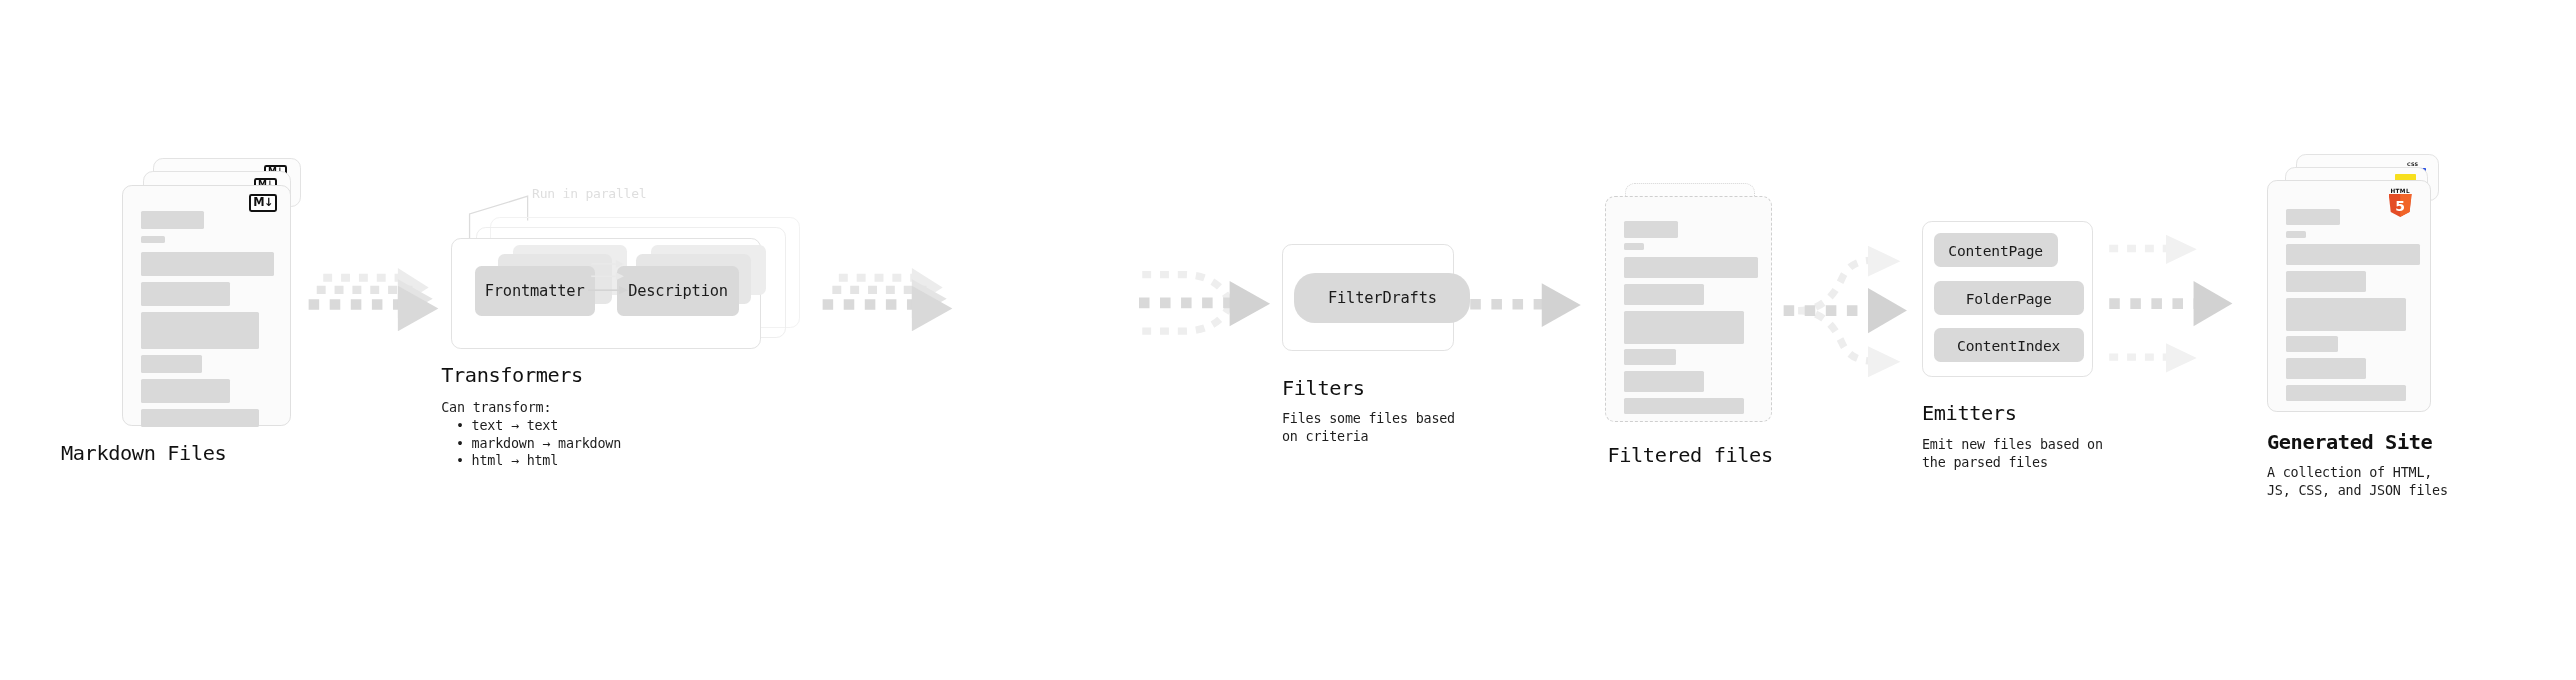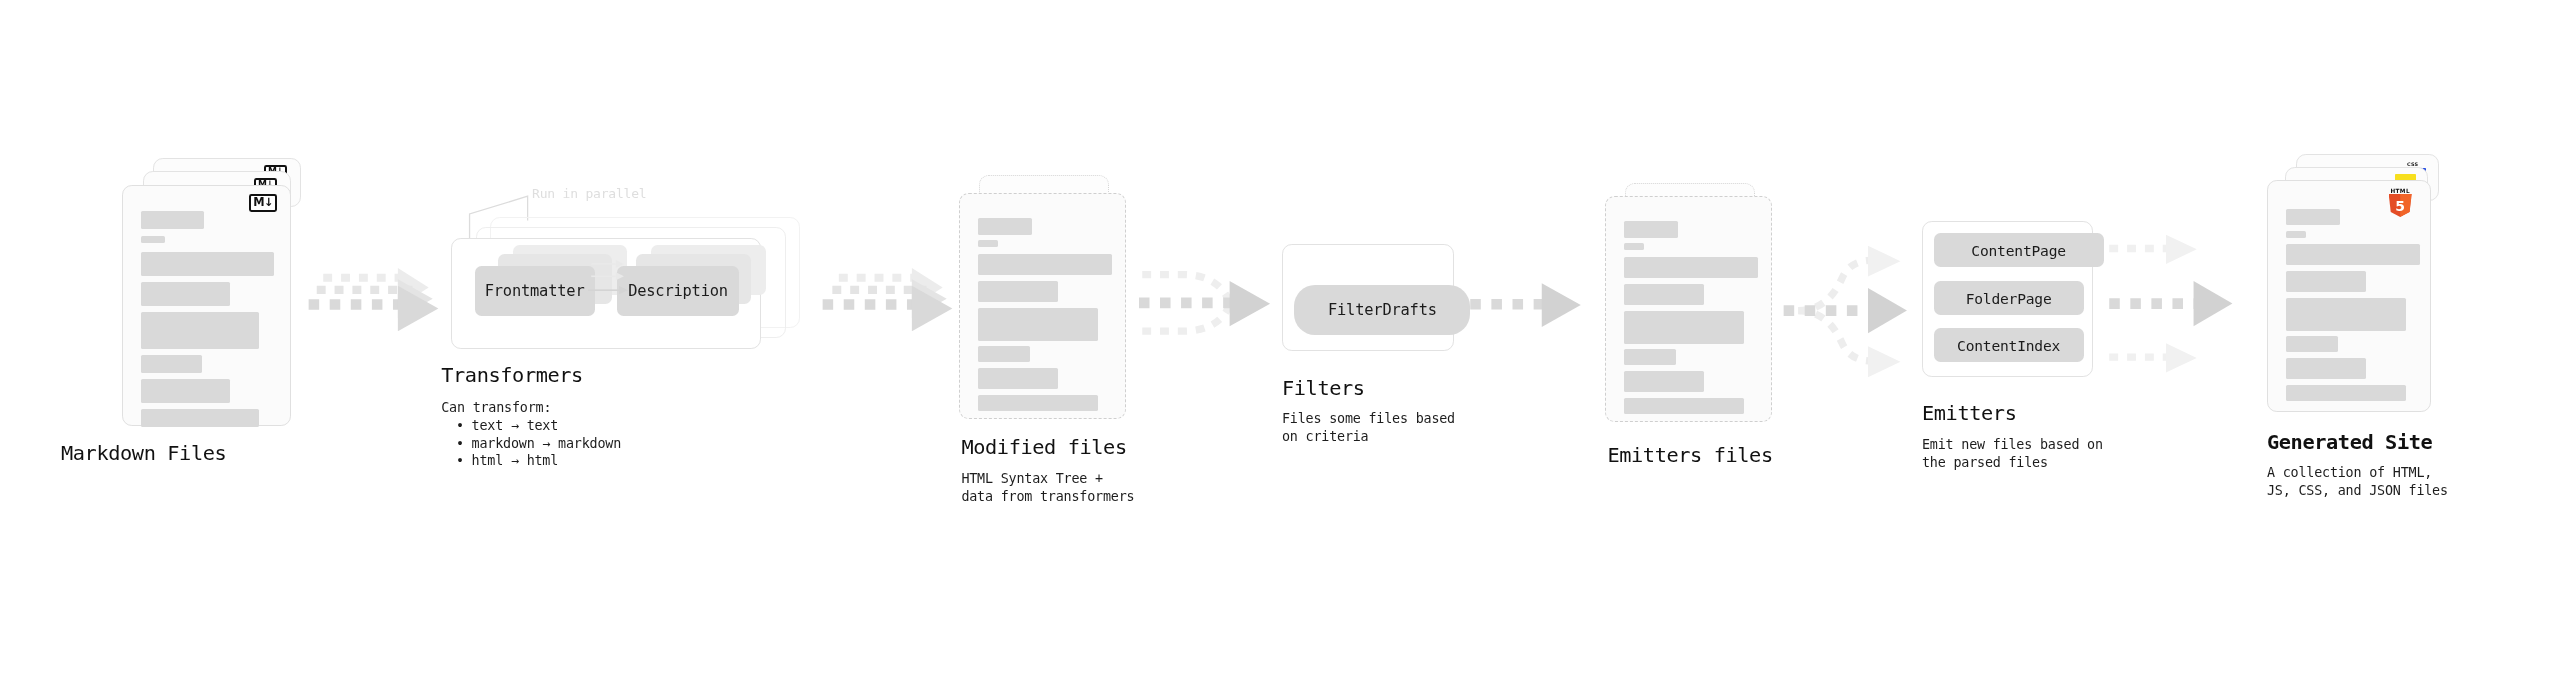--- a/index.html
+++ b/index.html
@@ -229,55 +229,35 @@
     <g stroke="#e4e4e4" stroke-width="10" stroke-dasharray="11 11" fill="none">
       <line x1="14" y1="27" x2="130" y2="27"></line>
     </g>
     <polygon points="112,14 155,38 112,62" fill="#e4e4e4"></polygon>
     <g stroke="#d9d9d9" stroke-width="13" stroke-dasharray="13 13" fill="none">
       <line x1="2" y1="45" x2="132" y2="45"></line>
     </g>
     <polygon points="112,22 162,50 112,78" fill="#d9d9d9"></polygon>
   </svg>
 
-  <div class="stage" style="left:959px; top:175px;">
-    <div class="card-stack" style="width:171px;height:260px;">
-      <div class="card dotted-ghost" style="left:19.5px; top:0px; width:130px; height:41px;"></div>
-      <div class="card dashed" style="left:0px; top:18px; width:167px; height:226px;">
-        <div class="skeleton" style="top:0;">
-          <div class="bar" style="position:absolute; left:0; top:24.4px;  width:54px;  height:16.3px;"></div>
-          <div class="bar" style="position:absolute; left:0; top:46px;  width:20.3px;  height:6.5px;"></div>
-          <div class="bar" style="position:absolute; left:0; top:60px;  width:134px; height:21px;"></div>
-          <div class="bar" style="position:absolute; left:0; top:87px; width:80px;  height:21px;"></div>
-          <div class="bar" style="position:absolute; left:0; top:114px; width:120px; height:32.5px;"></div>
-          <div class="bar" style="position:absolute; left:0; top:152px; width:52px;  height:16.3px;"></div>
-          <div class="bar" style="position:absolute; left:0; top:174px; width:80px;  height:21px;"></div>
-          <div class="bar" style="position:absolute; left:0; top:201px; width:120px; height:16.3px;"></div>
-        </div>
-      </div>
-    </div>
-    <div class="title" style="left:2.4px; top:260px;">Modified files</div>
-    <div class="subtitle" style="left:2.4px; top:295px;">HTML Syntax Tree +
-data from transformers</div>
-  </div>
 
   <svg class="arrow-svg" style="left:1134px; top:260px; width:154px; height:89px;" viewBox="0 0 190 110">
     <g fill="none" stroke="#eeeeee" stroke-width="9" stroke-dasharray="11 11">
       <path d="M10,18 L60,18 Q104,18 118,52"></path>
       <path d="M10,88 L60,88 Q104,88 118,56"></path>
     </g>
     <g fill="none" stroke="#d9d9d9" stroke-width="13" stroke-dasharray="13 13">
       <line x1="6" y1="53" x2="122" y2="53"></line>
     </g>
     <polygon points="118,26 168,54 118,82" fill="#d2d2d2"></polygon>
   </svg>
 
   <div class="stage" style="left:1282px; top:244px;">
     <div class="pbox" style="left:0; top:0; width:172px; height:107px;">
-      <div class="chip" style="left:11.4px; top:40px; width:176px; height:50px;border-radius:21px;">FilterDrafts</div>
+      <div class="chip" style="left:11.4px; top:28px; width:176px; height:50px;border-radius:21px;">FilterDrafts</div>
     </div>
     <div class="title" style="left:0; top:132px;">Filters</div>
     <div class="subtitle" style="left:0; top:166px;">Files some files based
 on criteria</div>
   </div>
 
   <svg class="arrow-svg" style="left:1467px; top:283px; width:130px; height:49px;" viewBox="0 0 160 60">
     <g fill="none" stroke="#d9d9d9" stroke-width="13" stroke-dasharray="13 13">
       <line x1="4" y1="26" x2="96" y2="26"></line>
     </g>
@@ -293,39 +273,39 @@
           <div class="bar" style="position:absolute; left:0; top:46px;  width:20.3px;  height:6.5px;"></div>
           <div class="bar" style="position:absolute; left:0; top:60px;  width:134px; height:21px;"></div>
           <div class="bar" style="position:absolute; left:0; top:87px; width:80px;  height:21px;"></div>
           <div class="bar" style="position:absolute; left:0; top:114px; width:120px; height:32.5px;"></div>
           <div class="bar" style="position:absolute; left:0; top:152px; width:52px;  height:16.3px;"></div>
           <div class="bar" style="position:absolute; left:0; top:174px; width:80px;  height:21px;"></div>
           <div class="bar" style="position:absolute; left:0; top:201px; width:120px; height:16.3px;"></div>
         </div>
       </div>
     </div>
-    <div class="title" style="left:2.4px; top:260px;">Emitters files</div>
+    <div class="title" style="left:2.4px; top:260px;">Filtered files</div>
   </div>
 
   <svg class="arrow-svg" style="left:1780px; top:236px; width:163px; height:146px;" viewBox="0 0 200 180">
     <g fill="none" stroke="#ededed" stroke-width="9" stroke-dasharray="11 11">
       <path d="M22,92 Q58,92 76,52 Q86,30 112,30"></path>
       <path d="M22,92 Q58,92 76,132 Q86,154 112,154"></path>
     </g>
     <polygon points="108,12 148,31 108,50" fill="#f1f1f1"></polygon>
     <polygon points="108,136 148,155 108,174" fill="#f1f1f1"></polygon>
     <g fill="none" stroke="#d9d9d9" stroke-width="13" stroke-dasharray="13 13">
       <line x1="4" y1="92" x2="112" y2="92"></line>
     </g>
     <polygon points="108,64 156,92 108,120" fill="#d2d2d2"></polygon>
   </svg>
 
   <div class="stage" style="left:1922px; top:221px;">
     <div class="pbox" style="left:0; top:0; width:171px; height:156px;">
-      <div class="chip" style="left:10.6px; top:11.4px;  width:170px; height:34px; font-size:14.6px;">ContentPage</div>
+      <div class="chip" style="left:10.6px; top:11.4px;  width:124px; height:34px; font-size:14.6px;">ContentPage</div>
       <div class="chip" style="left:10.6px; top:59px;  width:150px; height:34px; font-size:14.6px;">FolderPage</div>
       <div class="chip" style="left:10.6px; top:106px; width:150px; height:34px; font-size:14.6px;">ContentIndex</div>
     </div>
     <div class="title" style="left:0; top:180px;">Emitters</div>
     <div class="subtitle" style="left:0; top:215px;">Emit new files based on
 the parsed files</div>
   </div>
 
   <svg class="arrow-svg" style="left:2106px; top:229px; width:154px; height:146px;" viewBox="0 0 190 180">
     <g fill="none" stroke="#f0f0f0" stroke-width="9" stroke-dasharray="11 11">

